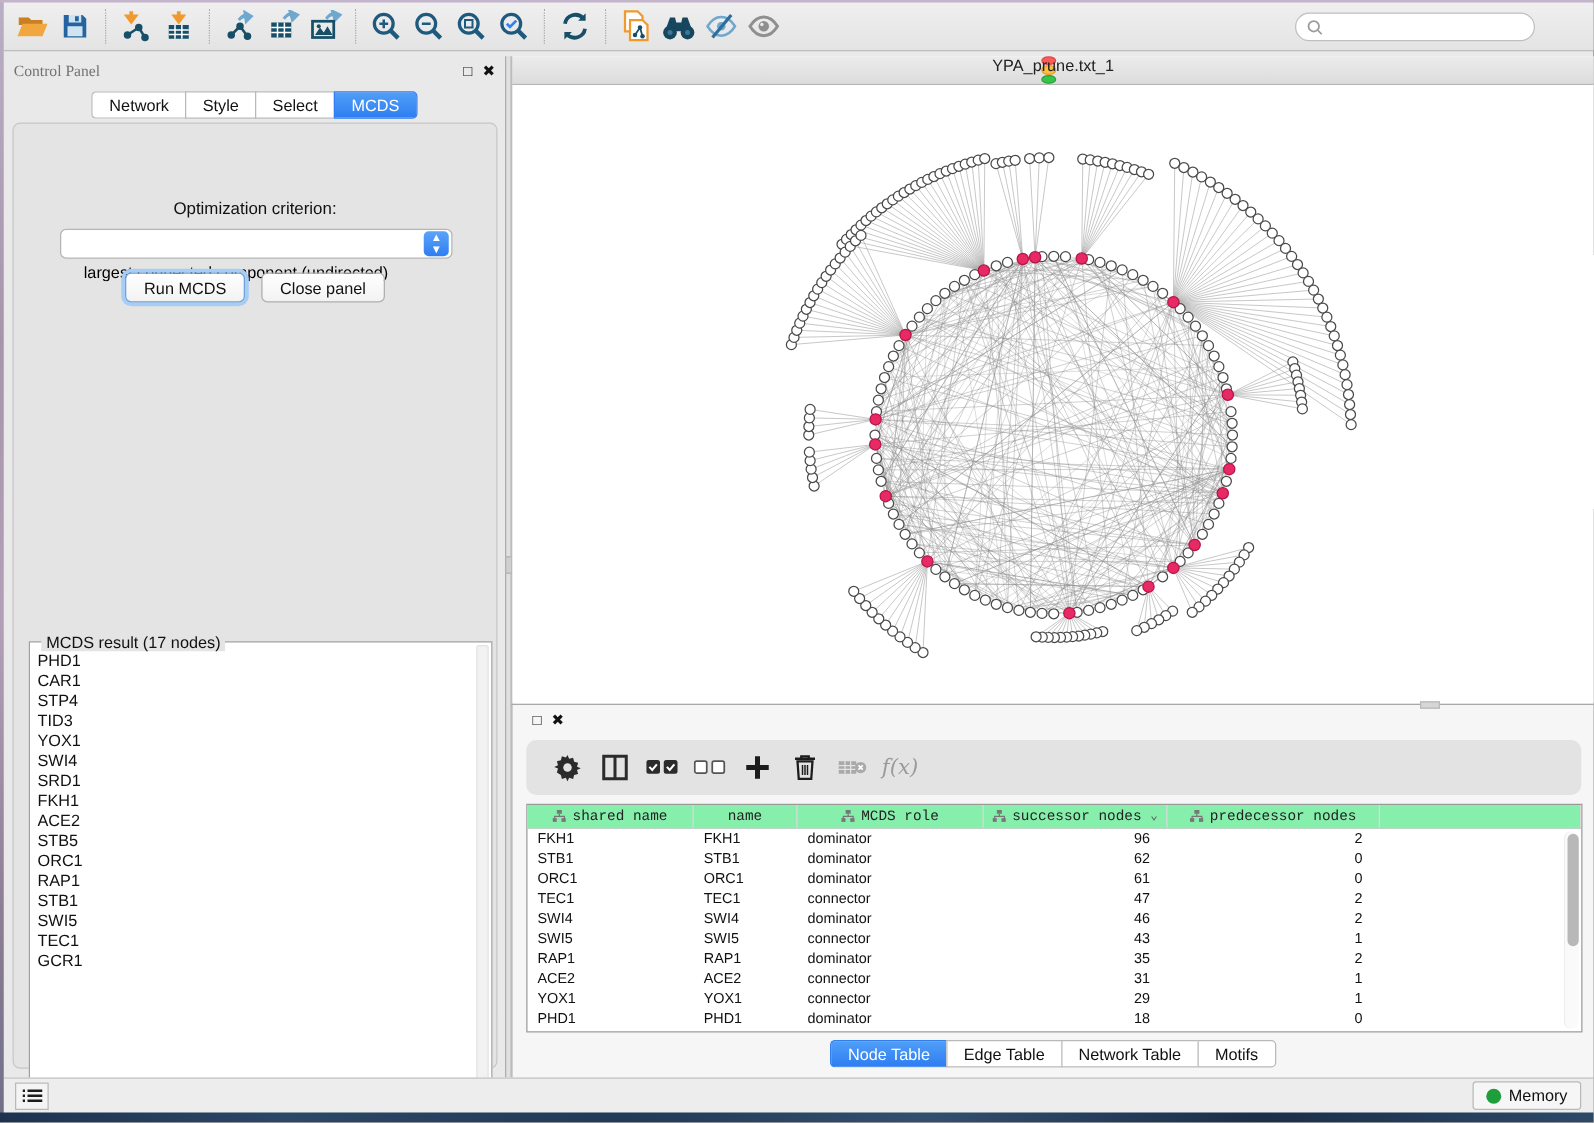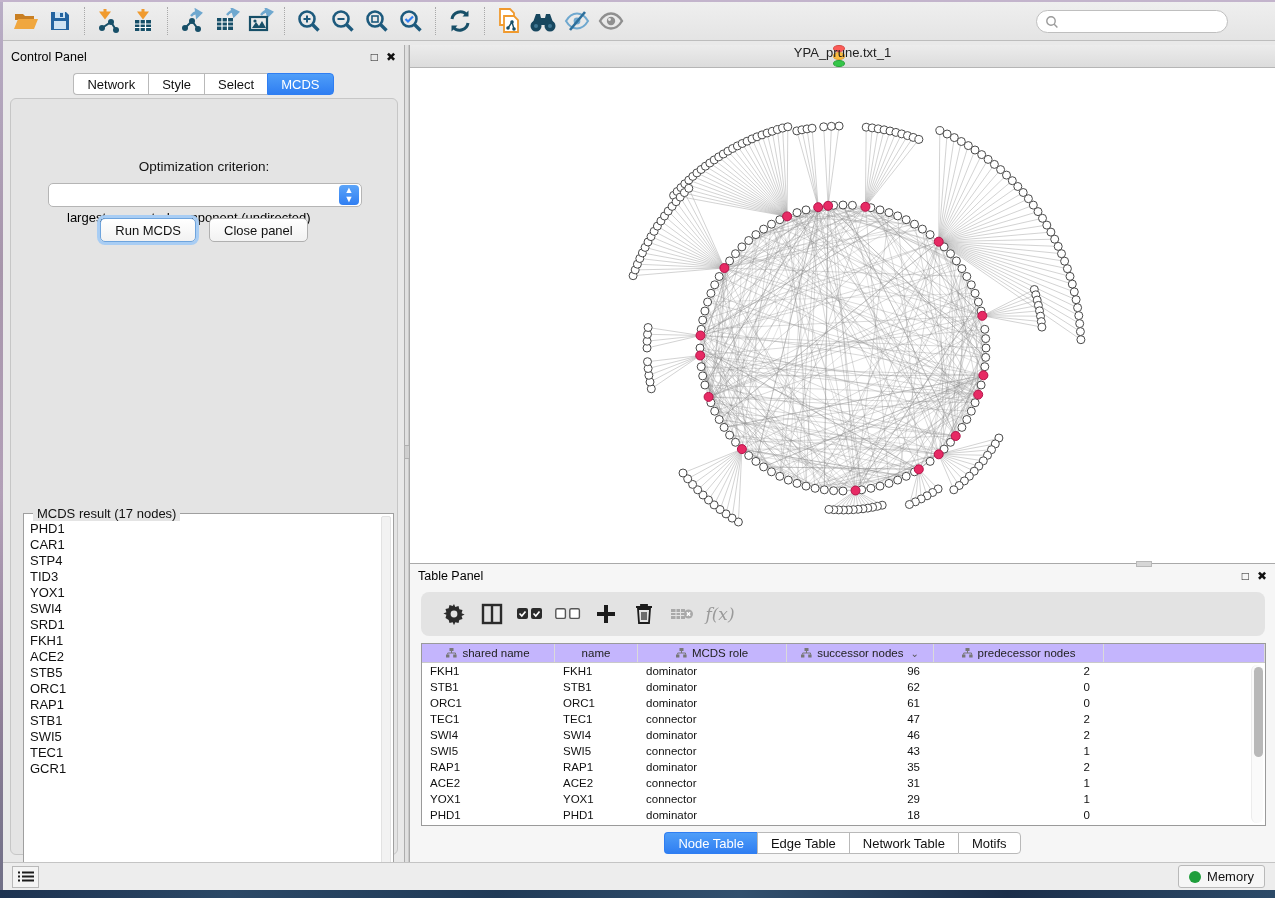--- a/index.html
+++ b/index.html
@@ -18,21 +18,21 @@
   .tbtn { width:34px; height:32px; display:flex; align-items:center; justify-content:center;
     border-radius:4px; cursor:default; }
   .tsep { width:1px; height:28px; border-left:1px dotted #a9a9a9; margin:0 7px; }
   .searchbox { position:absolute; right:47px; top:8px; width:192px; height:23px; background:#fff;
     border:1px solid #bfbfbf; border-radius:12px; display:flex; align-items:center; padding:0 8px; }
   .searchbox input { border:none; outline:none; flex:1; font-size:12px; background:transparent; margin-left:5px; }
 
   
   .cpanel { position:absolute; left:3px; top:45px; width:401px; height:817px; background:#e9e9e9; }
   .panel-head { height:24px; display:flex; align-items:center; padding:0 8px; }
-  .panel-title { font-size:12.5px; color:#000000; flex:1; }
+  .panel-title { font-size:12.5px; color:#737373; flex:1;font-family:Liberation Serif, serif; }
   .winbtn { font-size:12px; color:#111; margin-left:8px; cursor:default; line-height:1; }
   .seg-tabs { position:absolute; left:0; right:0; top:28px; display:flex; justify-content:center; }
   .seg { height:22px; padding:0 13px; font-size:13px; background:#fff; border:1px solid #b9b9b9;
     border-right:none; display:flex; align-items:center; color:#111; cursor:default; }
   .seg:first-child { border-radius:4px 0 0 4px; }
   .seg:last-child { border-right:1px solid #b9b9b9; border-radius:0 4px 4px 0; }
   .seg.active { background:linear-gradient(180deg,#4f9ef8,#2f7ef2); color:#fff; border-color:#2f7ef2; }
   .inner-panel { position:absolute; left:7px; top:53px; width:388px; height:757px;
     background:#e4e4e4; border:1px solid #c6c6c6; border-radius:6px; }
   .opt-label { position:absolute; top:60px; width:100%; text-align:center; font-size:13.5px; color:#111; }
@@ -76,22 +76,22 @@
 
   
   .tpanel { position:absolute; left:409px; top:563px; width:866px; height:299px; background:#f6f6f6;
     border-left:1px solid #a9a9a9; border-top:1px solid #a9a9a9; }
   .tp-toolbar { position:absolute; left:11px; top:28px; width:844px; height:44px; background:#e3e3e3;
     border-radius:8px; display:flex; align-items:center; padding:0 14px; gap:0; }
   .tpi { width:38px; height:34px; display:flex; align-items:center; justify-content:center; }
   .fx { font-family:"DejaVu Serif", serif; font-style:italic; font-size:17px; color:#9a9a9a; }
   .tablebox { position:absolute; left:11px; top:79px; width:845px; height:183px; background:#fff;
     border:1px solid #9a9a9a; overflow:hidden; }
-  .thead { display:flex; height:19px; background:#c4b5fd; border-bottom:1px solid #c9c9c9;
-    font-size:11.5px; color:#222; }
+  .thead { display:flex; height:19px; background:#86efac; border-bottom:1px solid #c9c9c9;
+    font-size:11.5px; color:#222;font-family:Liberation Mono, monospace; }
   .th { display:flex; align-items:center; justify-content:center; gap:5px; border-right:1px solid #dadada;
     position:relative; }
   .tbody .tr { display:flex; height:16px; font-size:11.5px; color:#111; align-items:center; }
   .td { padding:0 8px; white-space:nowrap; overflow:hidden; }
   .td.num { text-align:right; padding-right:14px; }
   .c0{width:133px}.c1{width:83px}.c2{width:149px}.c3{width:147px}.c4{width:170px}.cf{flex:1}
   .sortv { font-size:10px; color:#555; margin-left:2px; }
   .vscroll { position:absolute; right:2px; top:21px; bottom:2px; width:12px; background:#fafafa;
     border-left:1px solid #ececec; border-radius:6px; }
   .vthumb { position:absolute; left:1.5px; top:2px; width:9px; height:90px; background:#b8b8b8; border-radius:5px; }
@@ -1070,21 +1070,20 @@
           <circle cx="545.7" cy="368.0" r="4.5" fill="#e72a64" stroke="#b5134a" stroke-width="1"></circle>
           <circle cx="508.8" cy="401.3" r="4.5" fill="#e72a64" stroke="#b5134a" stroke-width="1"></circle>
           <circle cx="298.6" cy="328.9" r="4.5" fill="#e72a64" stroke="#b5134a" stroke-width="1"></circle>
         </svg>
       </div>
   </div>
 
   <div class="tpanel">
     <div class="hgrip"></div>
     <div class="panel-head">
-      <span class="panel-title">Table Panel</span>
       <span class="winbtn">□</span>
       <span class="winbtn">✖</span>
     </div>
     <div class="tp-toolbar">
       <div class="tpi">
         <svg width="22" height="22" viewBox="0 0 22 22">
             <path d="M11 1l1.3 3 3.2-.9.8 3.2 3.2.8-.9 3.2 3 1.3-3 1.3.9 3.2-3.2.8-.8 3.2-3.2-.9-1.3 3-1.3-3-3.2.9-.8-3.2L2.5 15l.9-3.2-3-1.3 3-1.3-.9-3.2 3.2-.8.8-3.2 3.2.9z" fill="#2b2b2b"></path>
             <circle cx="11" cy="11" r="3.4" fill="#e3e3e3"></circle>
           </svg>
       </div>

